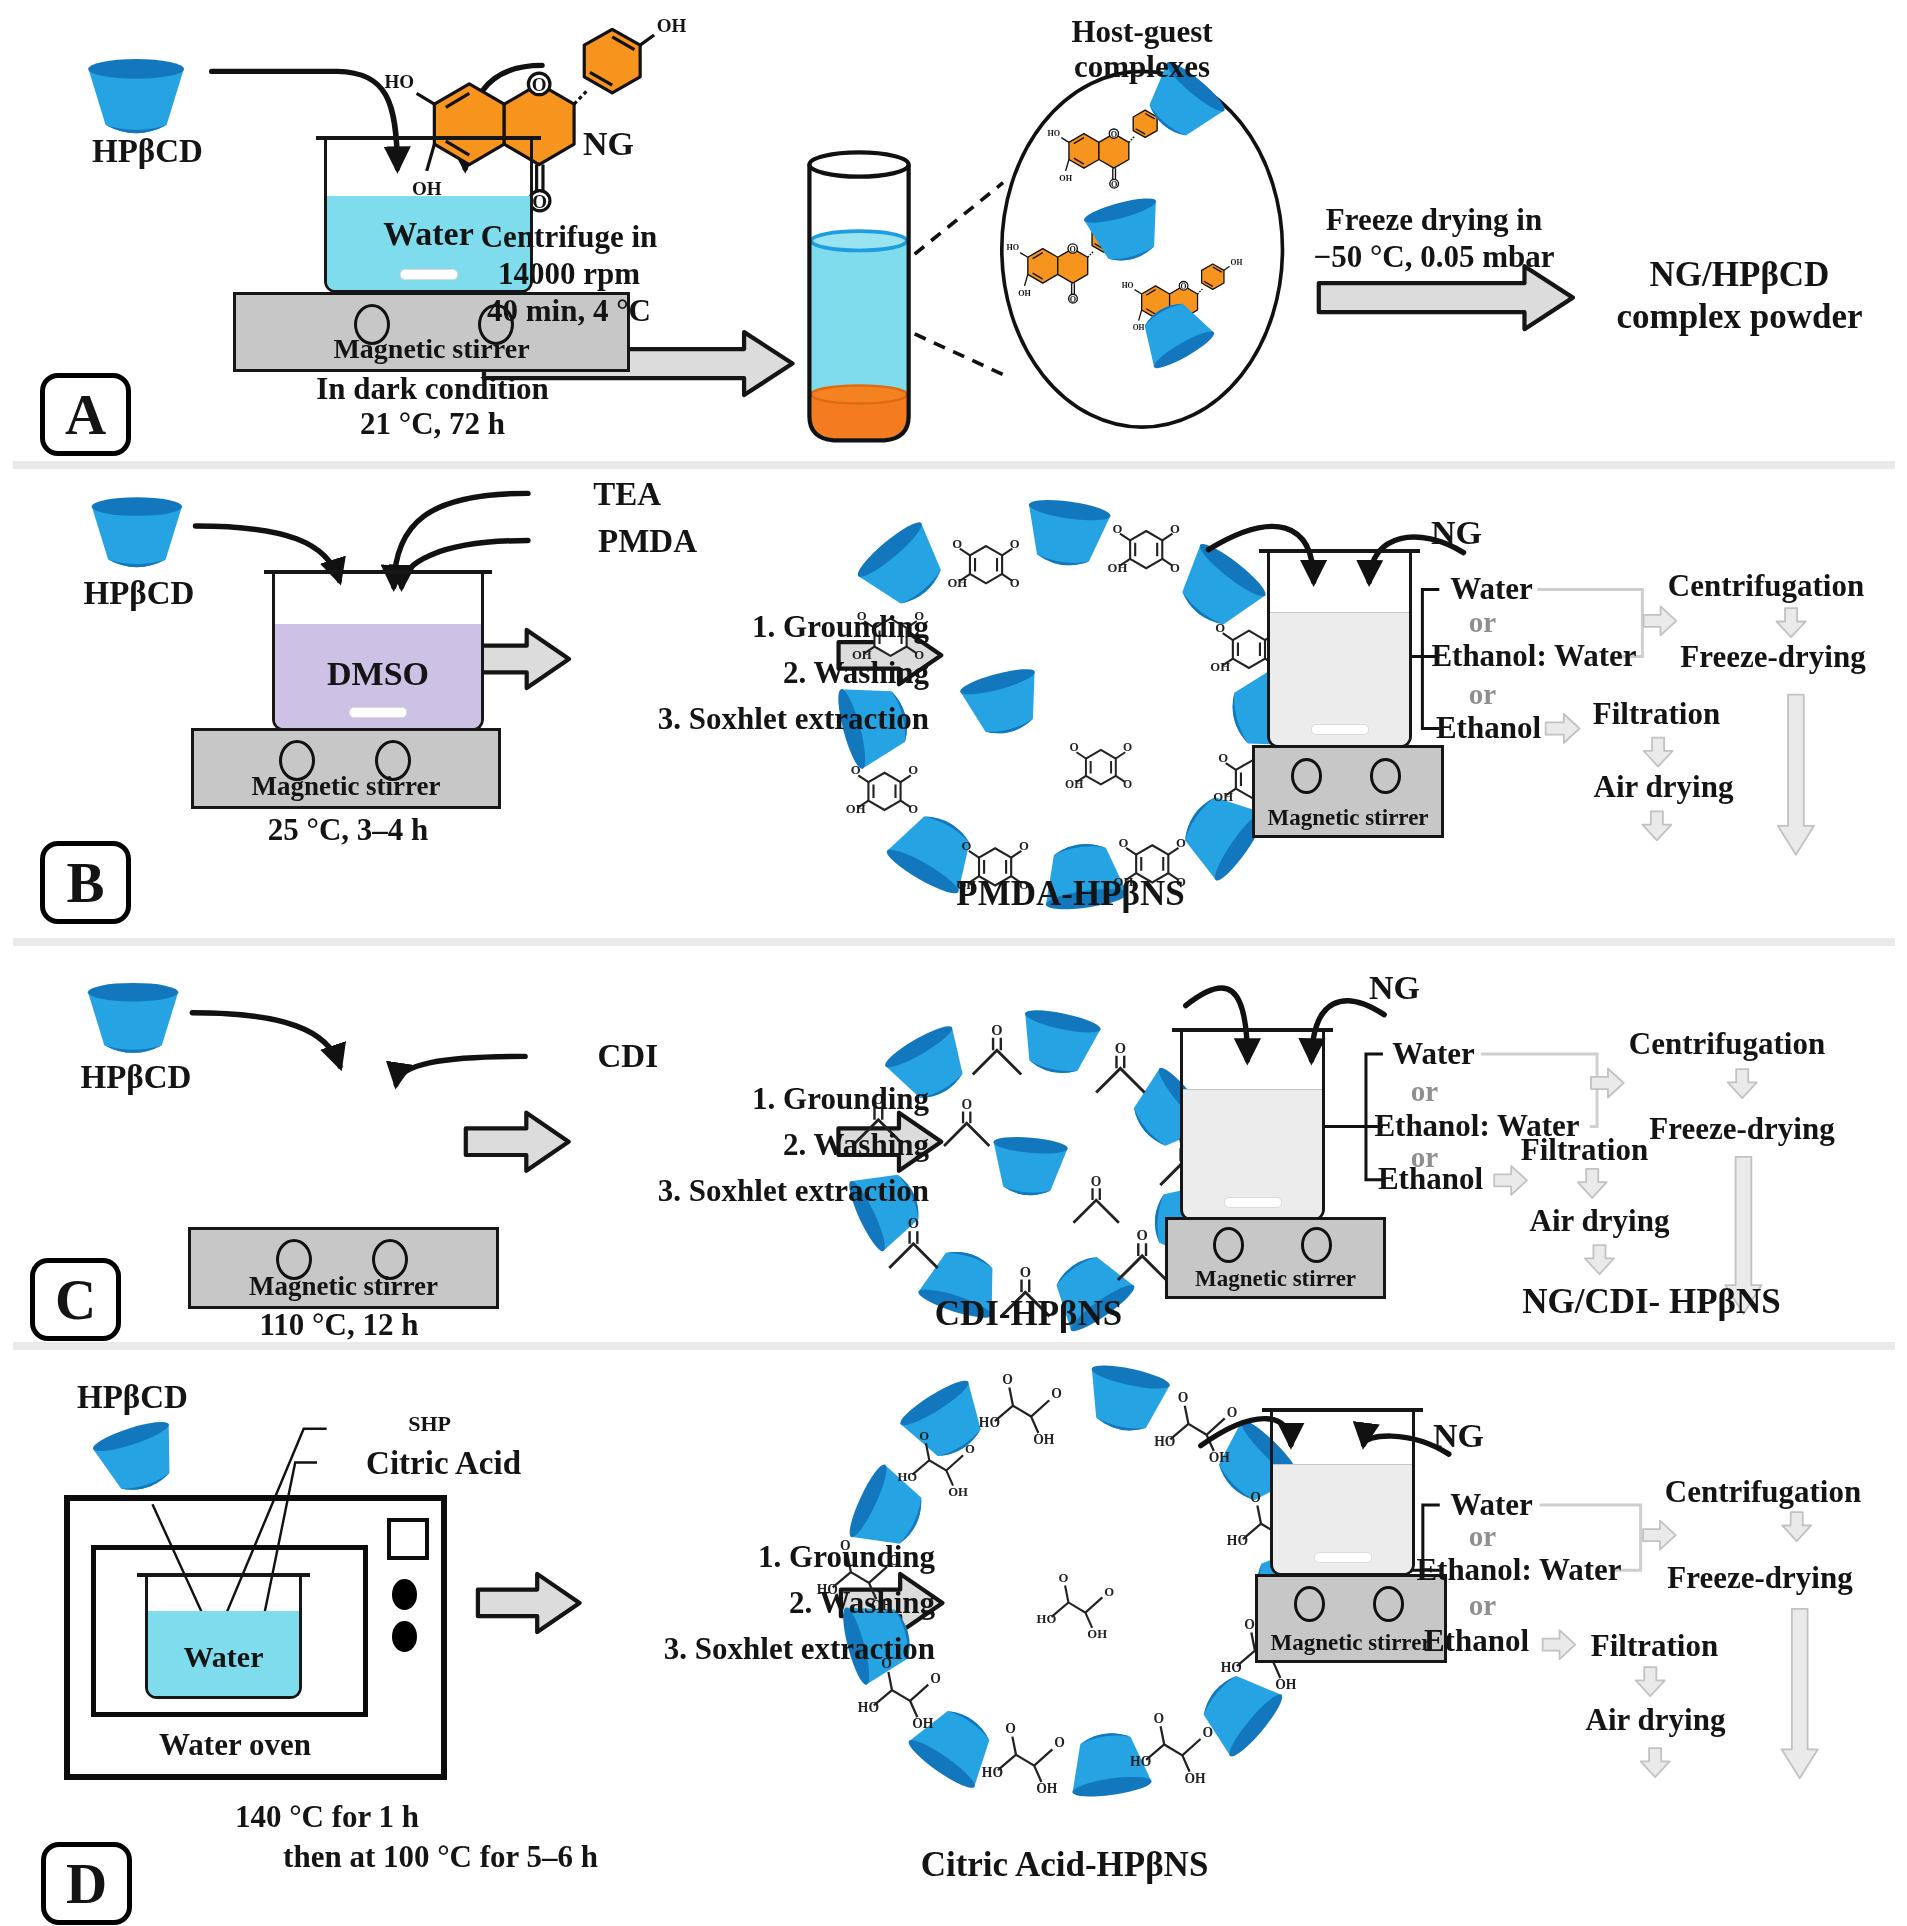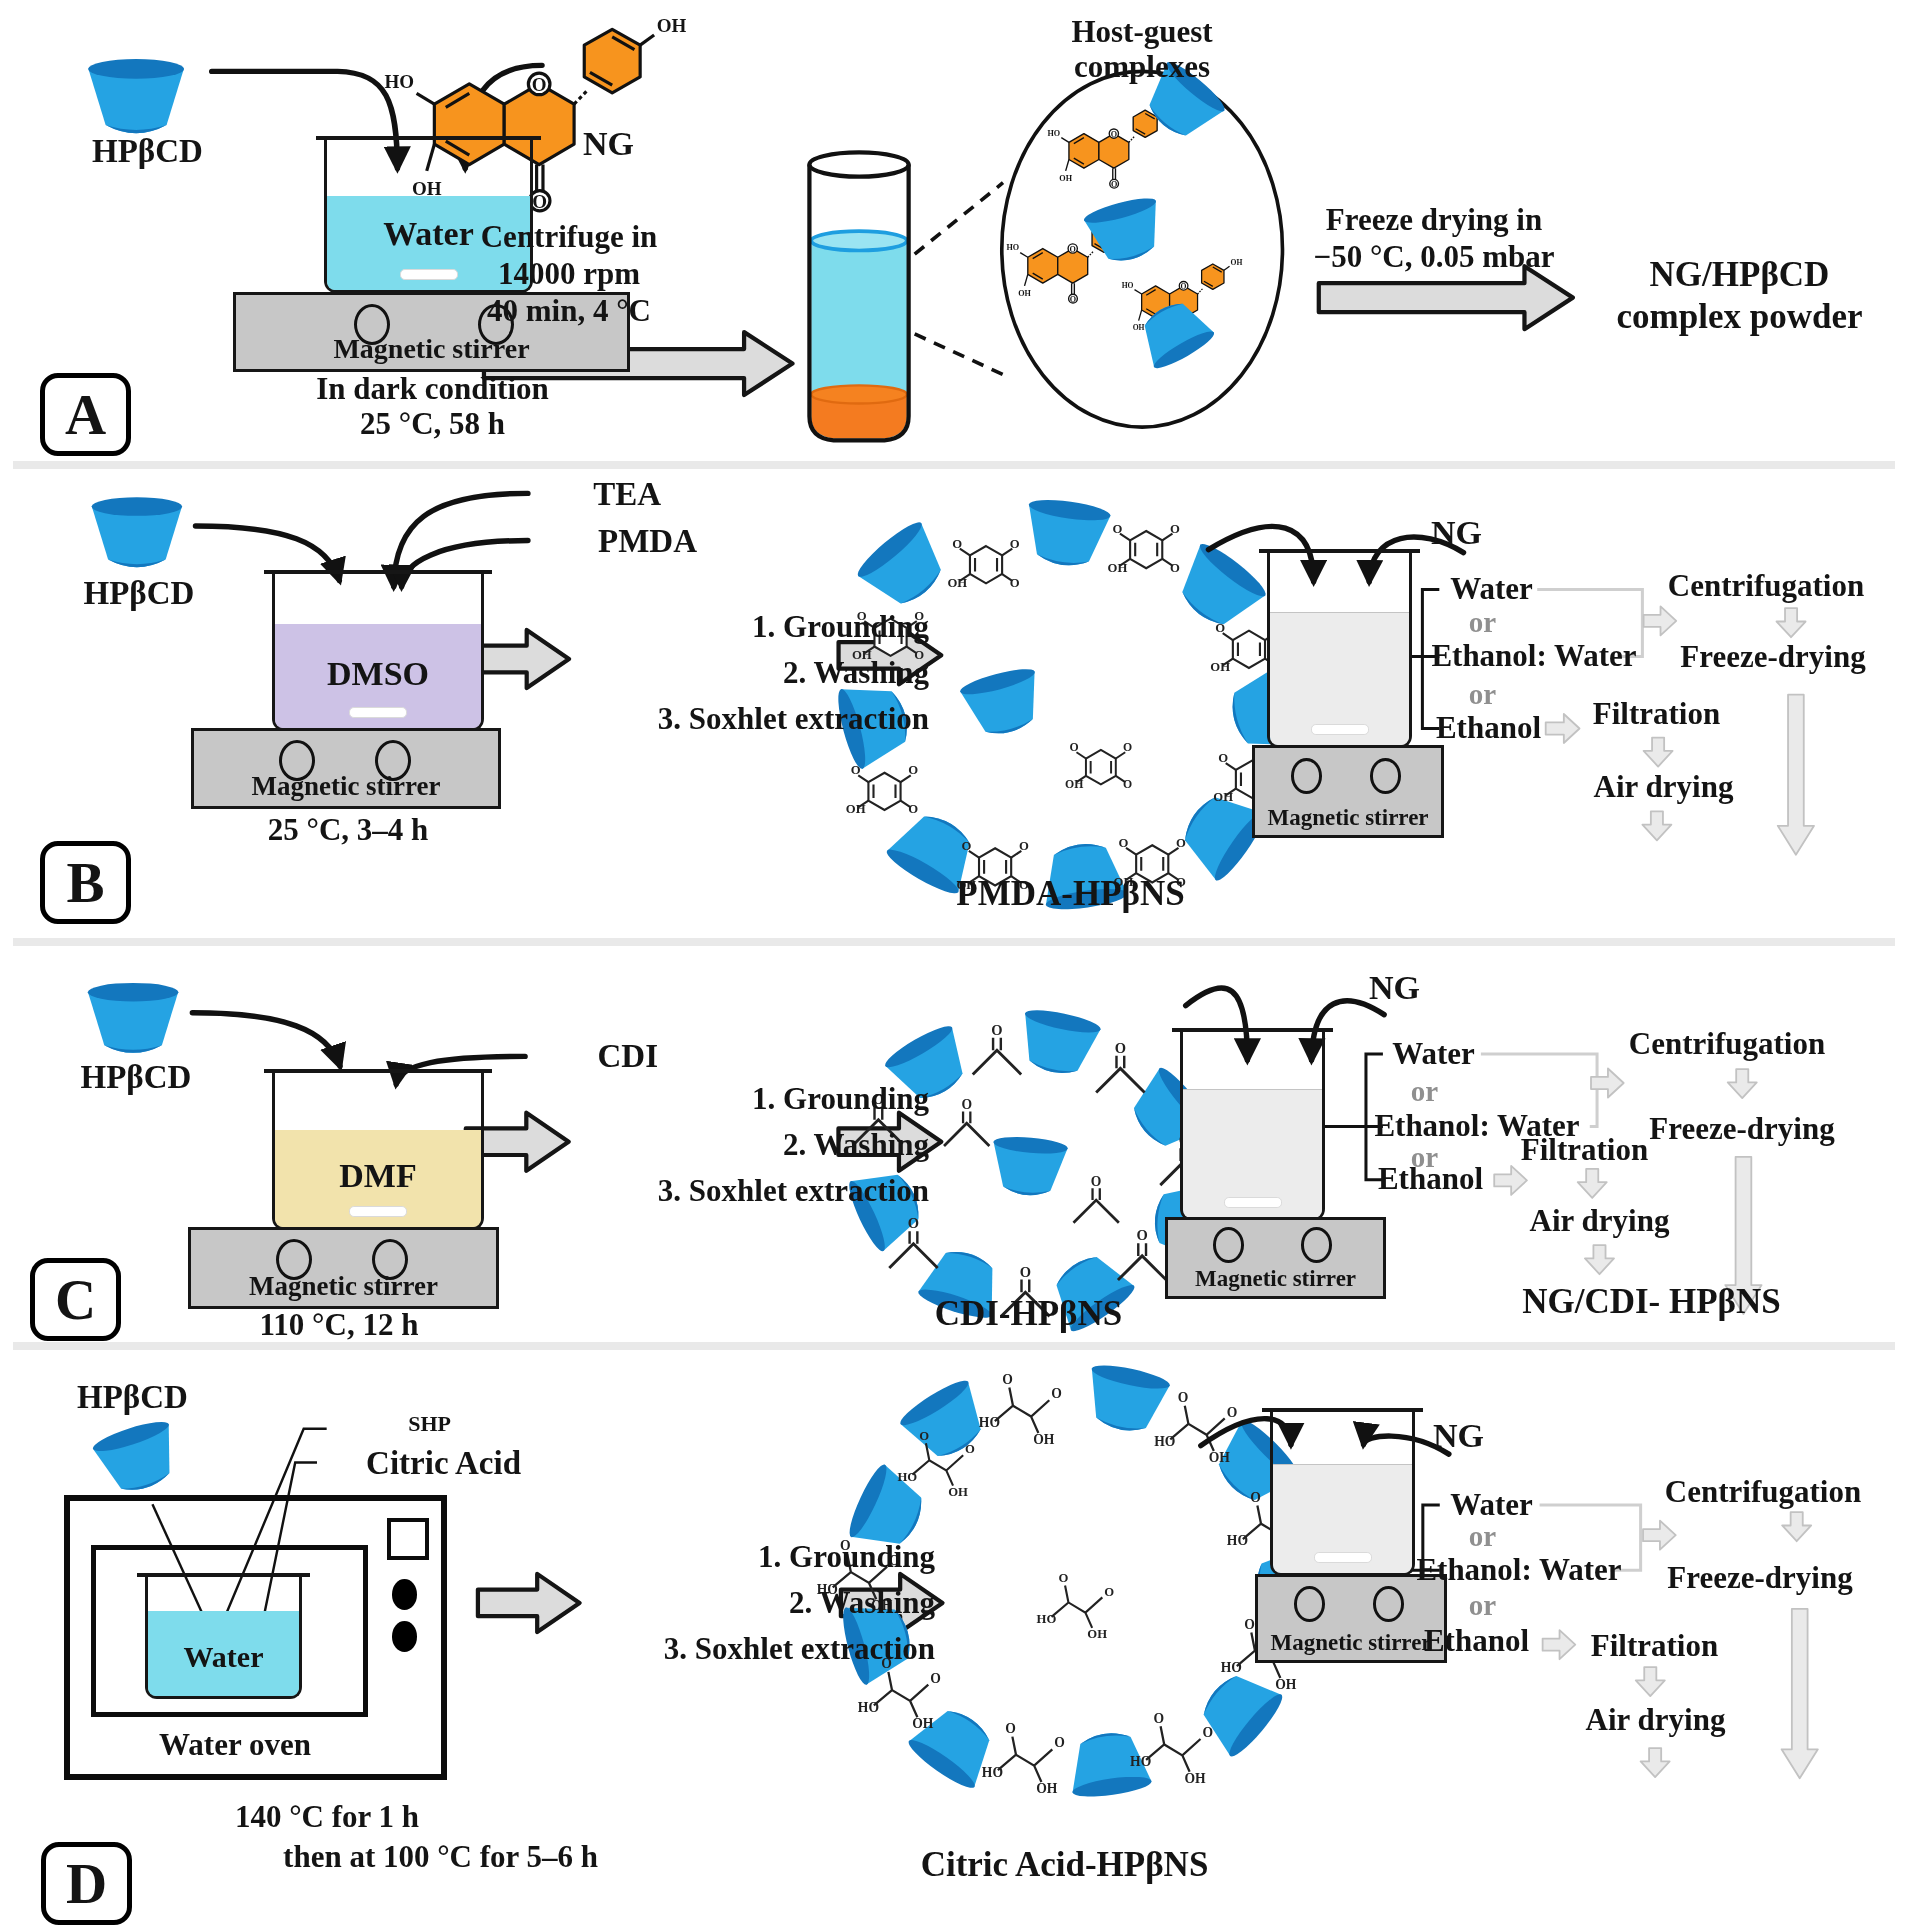--- a/index.html
+++ b/index.html
@@ -154,21 +154,21 @@
     <div class="liquid" style="height:94px;background:#7EDCEC"></div>
     <div class="bklabel" style="top:77px;font-size:34px">Water</div>
     <div class="stirbar"></div>
   </div>
   <div class="stirrer" style="left:233px;top:292px;width:391px;height:74px">
     <div class="knob" style="left:118px;top:8.5px;width:30px;height:35px"></div>
     <div class="knob" style="left:242px;top:8.5px;width:30px;height:35px"></div>
     <div class="stirlabel" style="font-size:28px">Magnetic stirrer</div>
   </div>
   <div class="t" style="left:242px;top:373px;width:381px;font-size:31px">In dark condition</div>
-  <div class="t" style="left:242px;top:408px;width:381px;font-size:31px">25 °C, 58 h</div>
+  <div class="t" style="left:242px;top:408px;width:381px;font-size:31px">21 °C, 72 h</div>
 
   <div class="t" style="left:442px;top:221px;width:254px;font-size:31px">Centrifuge in</div>
   <div class="t" style="left:442px;top:258px;width:254px;font-size:31px">14000 rpm</div>
   <div class="t" style="left:442px;top:295px;width:254px;font-size:31px">40 min, 4 °C</div>
 
   <div class="t" style="left:1009px;top:15.7px;width:266px;font-size:31px">Host-guest</div>
   <div class="t" style="left:1009px;top:51px;width:266px;font-size:31px">complexes</div>
 
   <div class="t" style="left:1289px;top:204px;width:290px;font-size:31px">Freeze drying in</div>
   <div class="t" style="left:1289px;top:241px;width:290px;font-size:31px">−50 °C, 0.05 mbar</div>
@@ -377,25 +377,20 @@
     <polygon class="flowa" points="2870,205 2890,205 2890,227 2904,227 2880,253 2856,227 2870,227"></polygon>
     <polygon class="flowa" points="2470,379 2498,379 2498,365 2524,389 2498,413 2498,399 2470,399"></polygon>
     <polygon class="flowa" points="2622,370 2642,370 2642,392 2656,392 2632,418 2608,392 2622,392"></polygon>
     <polygon class="flowa" points="2634,496 2654,496 2654,518 2668,518 2644,544 2620,518 2634,518"></polygon>
     <polygon class="flowa" points="2869,350 2895,350 2895,562 2912,562 2882,610 2852,562 2869,562"></polygon>
   </svg>
 
   <div class="t" style="left:42px;top:115px;width:188px;font-size:33px">HPβCD</div>
   <div class="t tl" style="left:537px;top:94px;width:121px;font-size:33px">CDI</div>
 
-  <div class="beaker" style="left:272px;top:126px;width:206px;height:156px">
-    <div class="liquid" style="height:97px;background:#F2E3AC"></div>
-    <div class="bklabel" style="top:86px;font-size:34px">DMF</div>
-    <div class="stirbar"></div>
-  </div>
   <div class="stirrer" style="left:188px;top:282px;width:305px;height:76px">
     <div class="knob" style="left:85px;top:8.5px;width:30px;height:35px"></div>
     <div class="knob" style="left:181px;top:8.5px;width:30px;height:35px"></div>
     <div class="stirlabel" style="font-size:27px">Magnetic stirrer</div>
   </div>
   <div class="t" style="left:200px;top:364px;width:278px;font-size:31px">110 °C, 12 h</div>
   <div class="plabel" style="left:30px;top:313px;width:81px;height:73px">C</div>
 
   <div class="t tl" style="left:590px;top:138px;width:339px;font-size:31px">1. Grounding</div>
   <div class="t tl" style="left:590px;top:184px;width:339px;font-size:31px">2. Washing</div>

